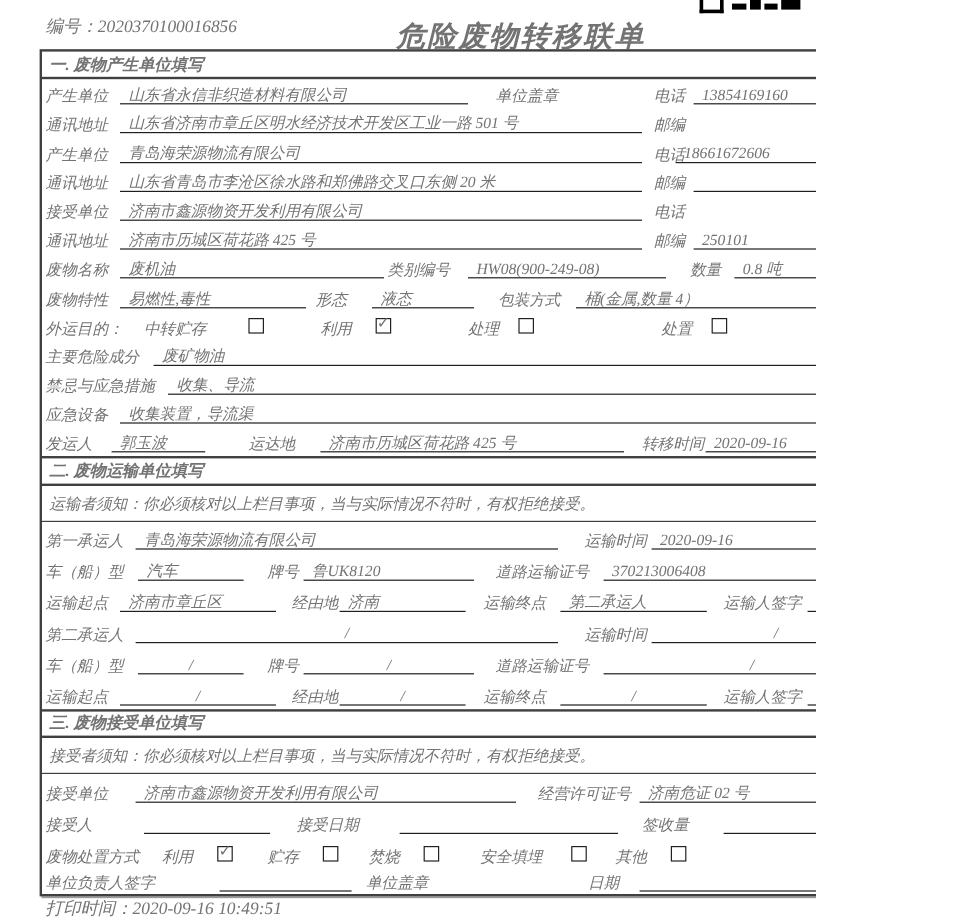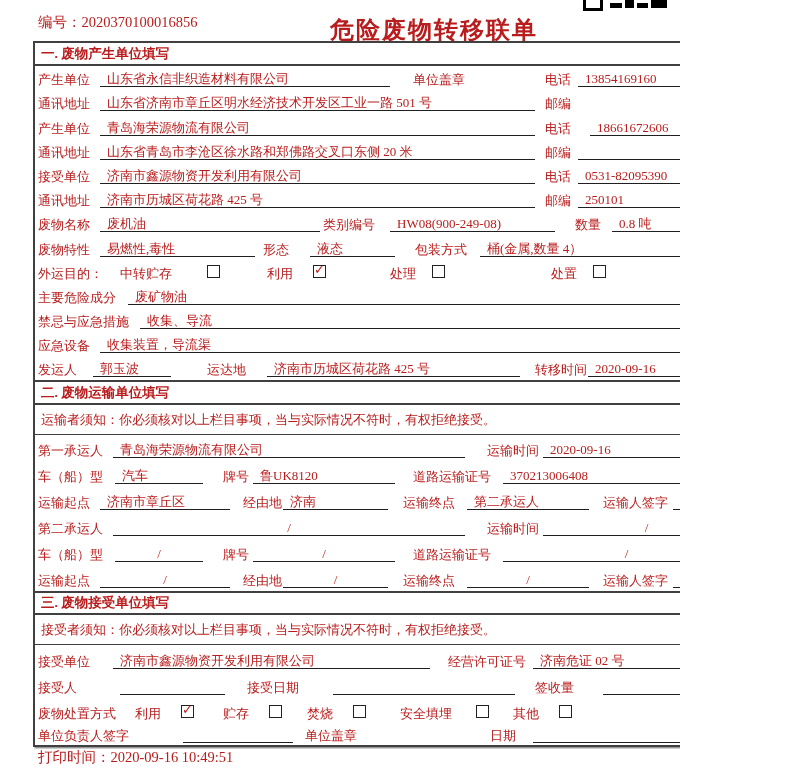--- a/index.html
+++ b/index.html
@@ -1,17 +1,17 @@
 <!DOCTYPE html>
 <html><head>
 <meta charset="utf-8">
 <style>
   html,body{margin:0;padding:0;background:#fff;}
   .page{position:relative;width:680px;height:768px;background:#fff;overflow:hidden;
-        font-family:"Liberation Serif","DejaVu Serif",serif;color:#b91c1c;}
+        font-family:"Liberation Serif","DejaVu Serif",serif;color:#737373;font-style:italic;}
   .serial{position:absolute;left:38px;top:13px;font-size:14.5px;white-space:nowrap;}
   .doc-title{position:absolute;left:330px;top:3px;font-size:24px;font-weight:bold;letter-spacing:2px;white-space:nowrap;margin-top:11px;}
   .qr{position:absolute;left:583px;top:0;width:84px;height:8px;}
   .qr i{position:absolute;background:#000;}
   .qr .q1{left:0;top:0;width:14px;height:8px;background:none;border-left:3px solid #000;border-right:3px solid #000;border-bottom:3px solid #000;}
   .qr .q2{left:27px;top:3px;width:12px;height:5px;}
   .qr .q3{left:42px;top:0;width:9px;height:8px;}
   .qr .q4{left:54px;top:3px;width:11px;height:5px;}
   .qr .q5{left:68px;top:0;width:16px;height:8px;}
   .edge-line{position:absolute;left:792px;top:0;width:2px;height:768px;background:#b9b9b9;}
@@ -64,35 +64,34 @@
     <div class="row" style="height:24.2px">
       <span class="lb" style="left:3px">通讯地址</span>
       <span class="vl" style="left:65px;width:435px">山东省济南市章丘区明水经济技术开发区工业一路 501 号</span>
       <span class="lb" style="left:510px">邮编</span>
     </div>
 
     <div class="row" style="height:24.2px">
       <span class="lb" style="left:3px">产生单位</span>
       <span class="vl" style="left:65px;width:435px">青岛海荣源物流有限公司</span>
       <span class="lb" style="left:510px">电话</span>
-      <span class="vl" style="left:555px;width:172px">18661672606</span>
+      <span class="vl" style="left:528px;width:172px">18661672606</span>
     </div>
 
     <div class="row" style="height:24.2px">
       <span class="lb" style="left:3px">通讯地址</span>
       <span class="vl" style="left:65px;width:435px">山东省青岛市李沧区徐水路和郑佛路交叉口东侧 20 米</span>
       <span class="lb" style="left:510px">邮编</span>
       <span class="vl" style="left:543px;width:135px"></span>
     </div>
 
     <div class="row" style="height:24.2px">
       <span class="lb" style="left:3px">接受单位</span>
       <span class="vl" style="left:65px;width:435px">济南市鑫源物资开发利用有限公司</span>
       <span class="lb" style="left:510px">电话</span>
-      <span class="vl" style="left:543px;width:172px">0531-82095390</span>
     </div>
 
     <div class="row" style="height:24.2px">
       <span class="lb" style="left:3px">通讯地址</span>
       <span class="vl" style="left:65px;width:435px">济南市历城区荷花路 425 号</span>
       <span class="lb" style="left:510px">邮编</span>
       <span class="vl" style="left:543px;width:172px">250101</span>
     </div>
 
     <div class="row" style="height:24.2px">

